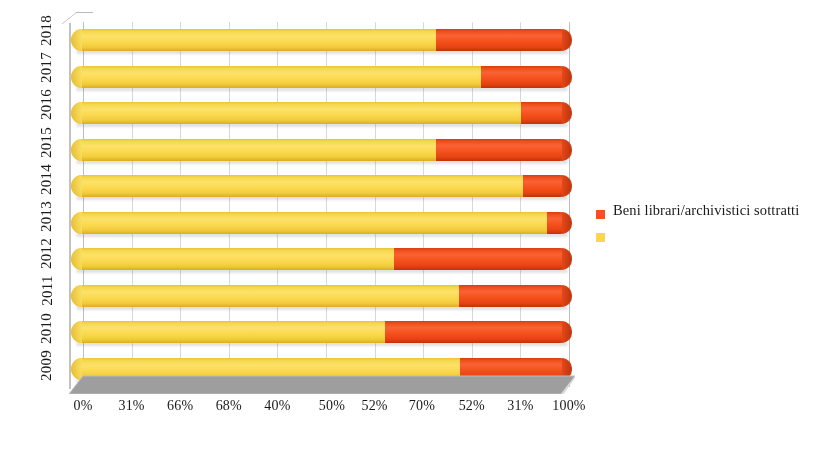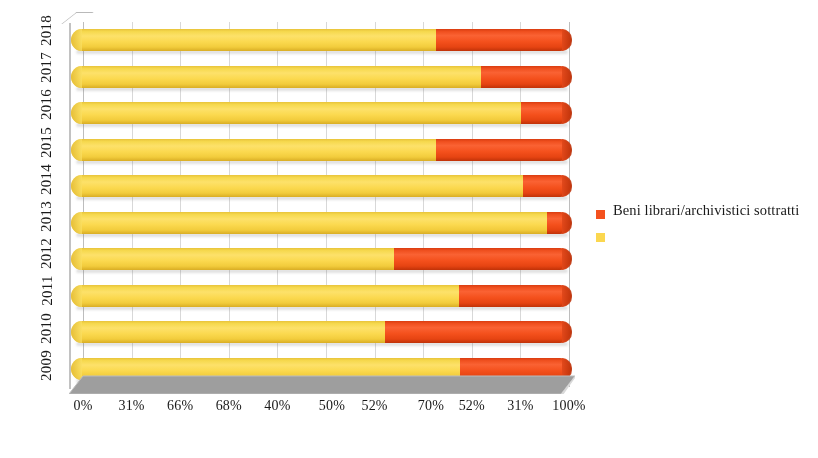--- a/index.html
+++ b/index.html
@@ -373,21 +373,21 @@
   </div>
 
   <div class="x-axis-labels">
     <div class="x-tick" style="left:19px">0%</div>
     <div class="x-tick" style="left:67.6px">31%</div>
     <div class="x-tick" style="left:116.2px">66%</div>
     <div class="x-tick" style="left:164.8px">68%</div>
     <div class="x-tick" style="left:213.4px">40%</div>
     <div class="x-tick" style="left:268px">50%</div>
     <div class="x-tick" style="left:310.6px">52%</div>
-    <div class="x-tick" style="left:367px">70%</div>
+    <div class="x-tick" style="left:358px">70%</div>
     <div class="x-tick" style="left:407.8px">52%</div>
     <div class="x-tick" style="left:456.4px">31%</div>
     <div class="x-tick" style="left:505px">100%</div>
   </div>
 
   <div class="legend">
     <div class="legend-item">
       <span class="legend-swatch" style="background:#F4511E"></span>
       <span class="legend-label">Beni librari/archivistici sottratti</span>
     </div>

